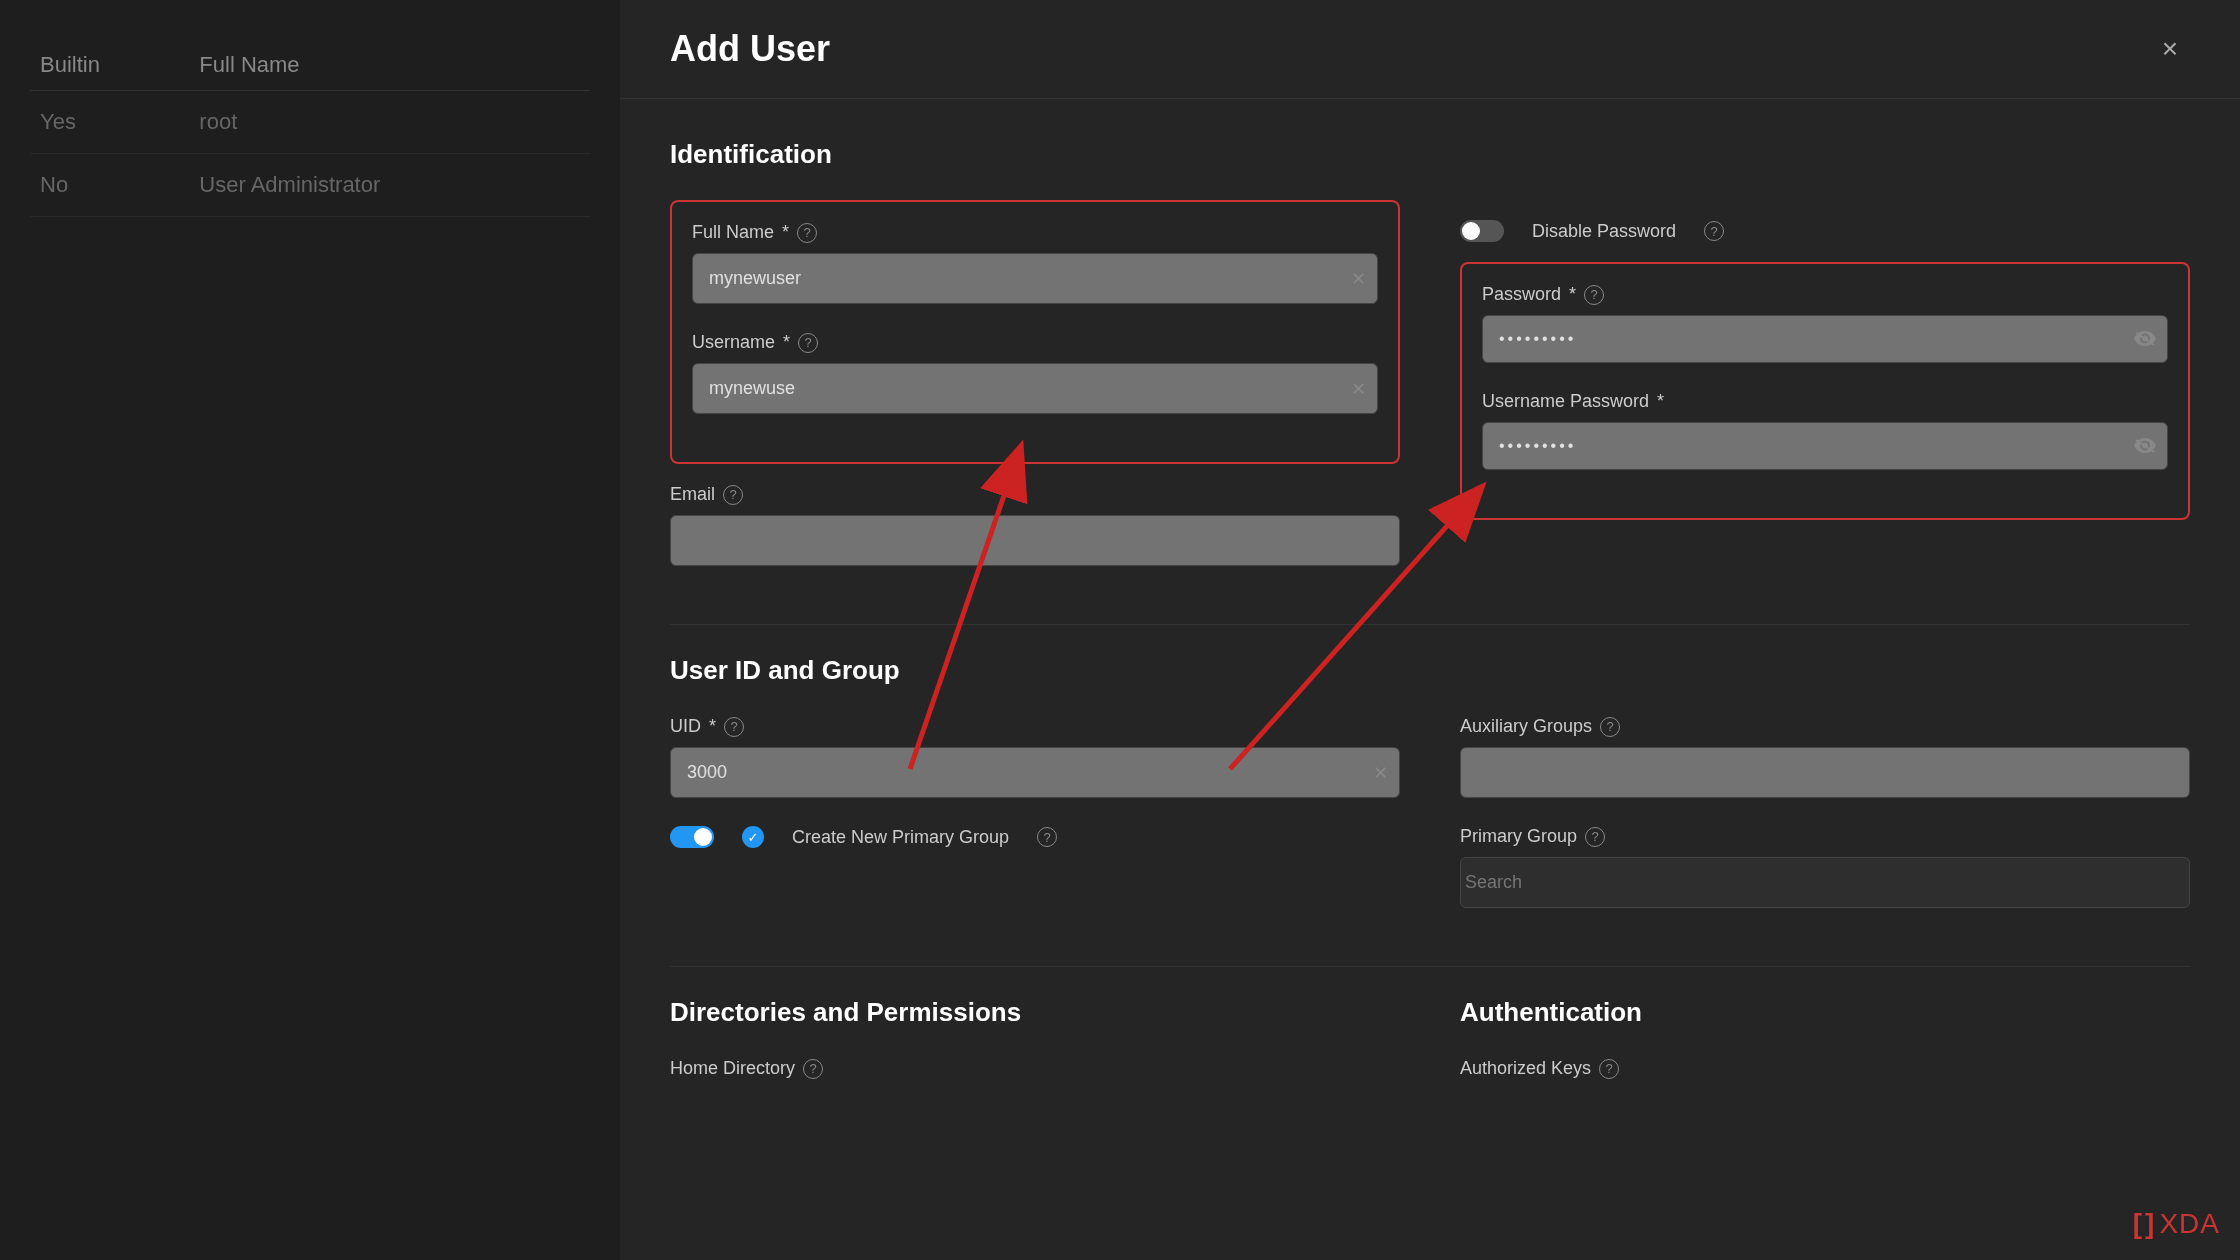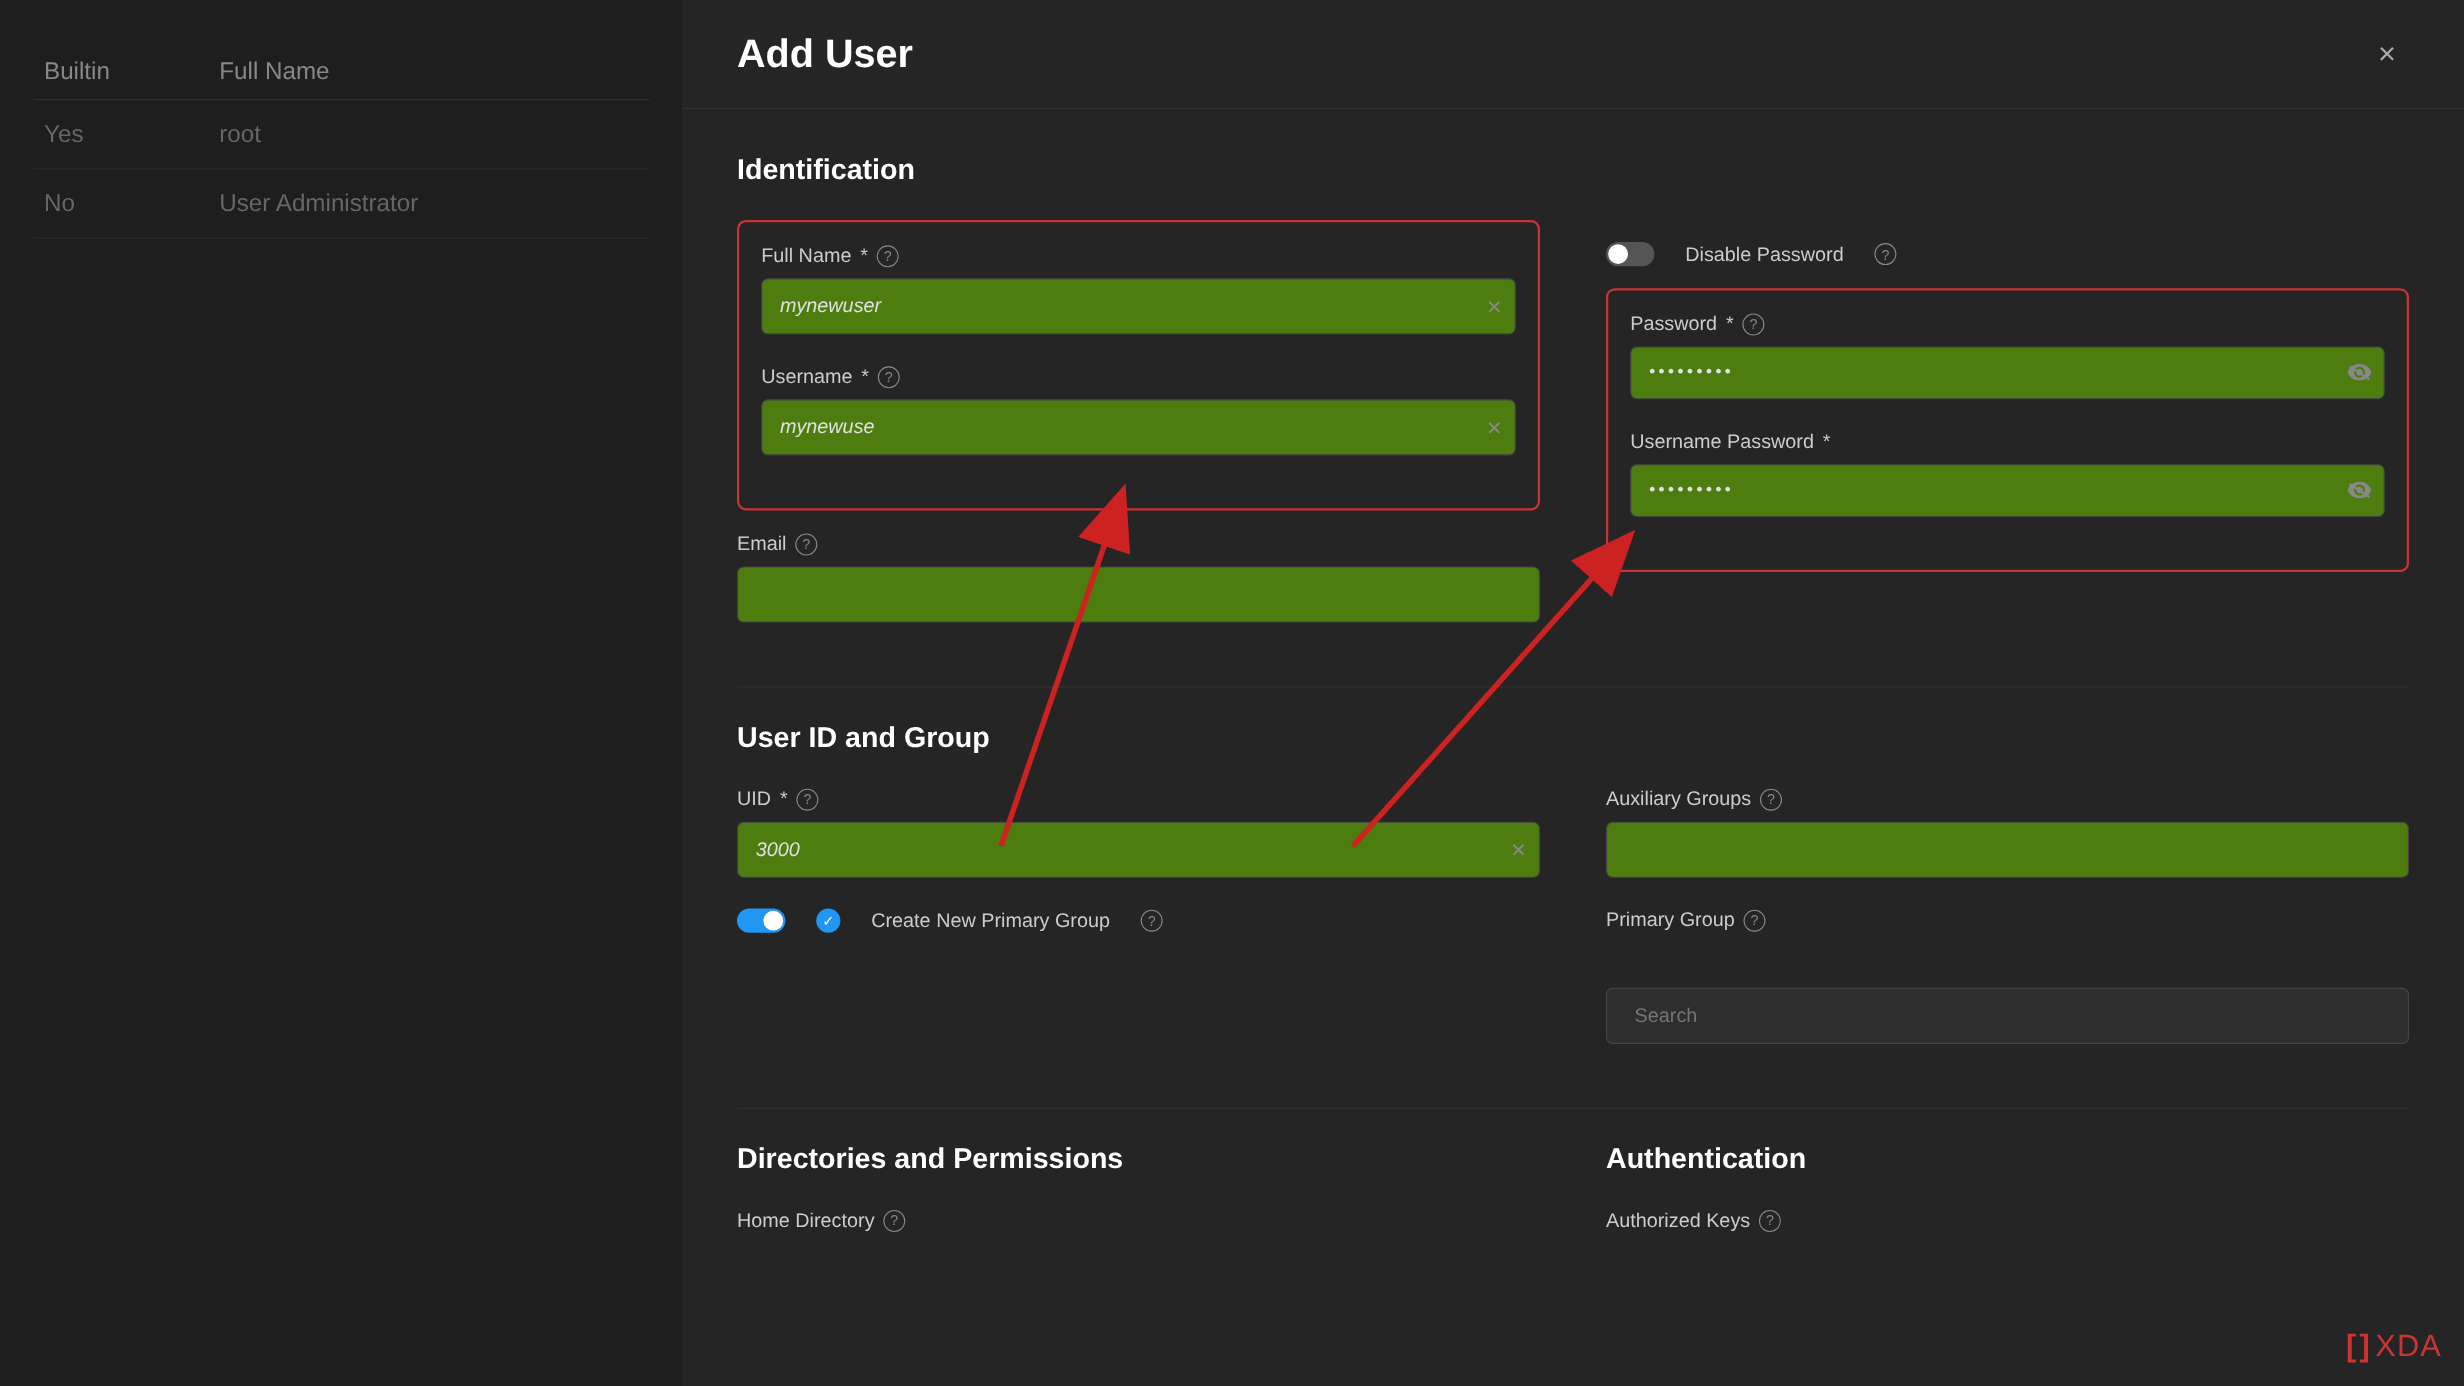--- a/index.html
+++ b/index.html
@@ -138,28 +138,27 @@
     }
 
     .input-wrapper {
       position: relative;
       display: flex;
       align-items: center;
     }
 
     .form-input {
       width: 100%;
-      background: #4d7c0f;
+      background: #737373;
       border: 1px solid #444;
       border-radius: 6px;
       color: #e0e0e0;
       font-size: 18px;
       padding: 14px 50px 14px 16px;
       outline: none;
-      font-style: italic;
     }
 
     .form-input.password-input {
       letter-spacing: 3px;
       font-size: 16px;
     }
 
     .clear-btn {
       position: absolute;
       right: 12px;
@@ -255,23 +254,22 @@
       position: relative;
     }
 
     .search-input {
       width: 100%;
       background: #2e2e2e;
       border: 1px solid #444;
       border-radius: 6px;
       color: #888;
       font-size: 18px;
-      padding: 14px 25px;
+      padding: 14px 4px;
       outline: none;
-      margin-top: 41px;
     }
 
     
     .xda-logo {
       position: fixed;
       bottom: 20px;
       right: 20px;
       color: #cc3333;
       font-size: 28px;
       font-weight: 900;

